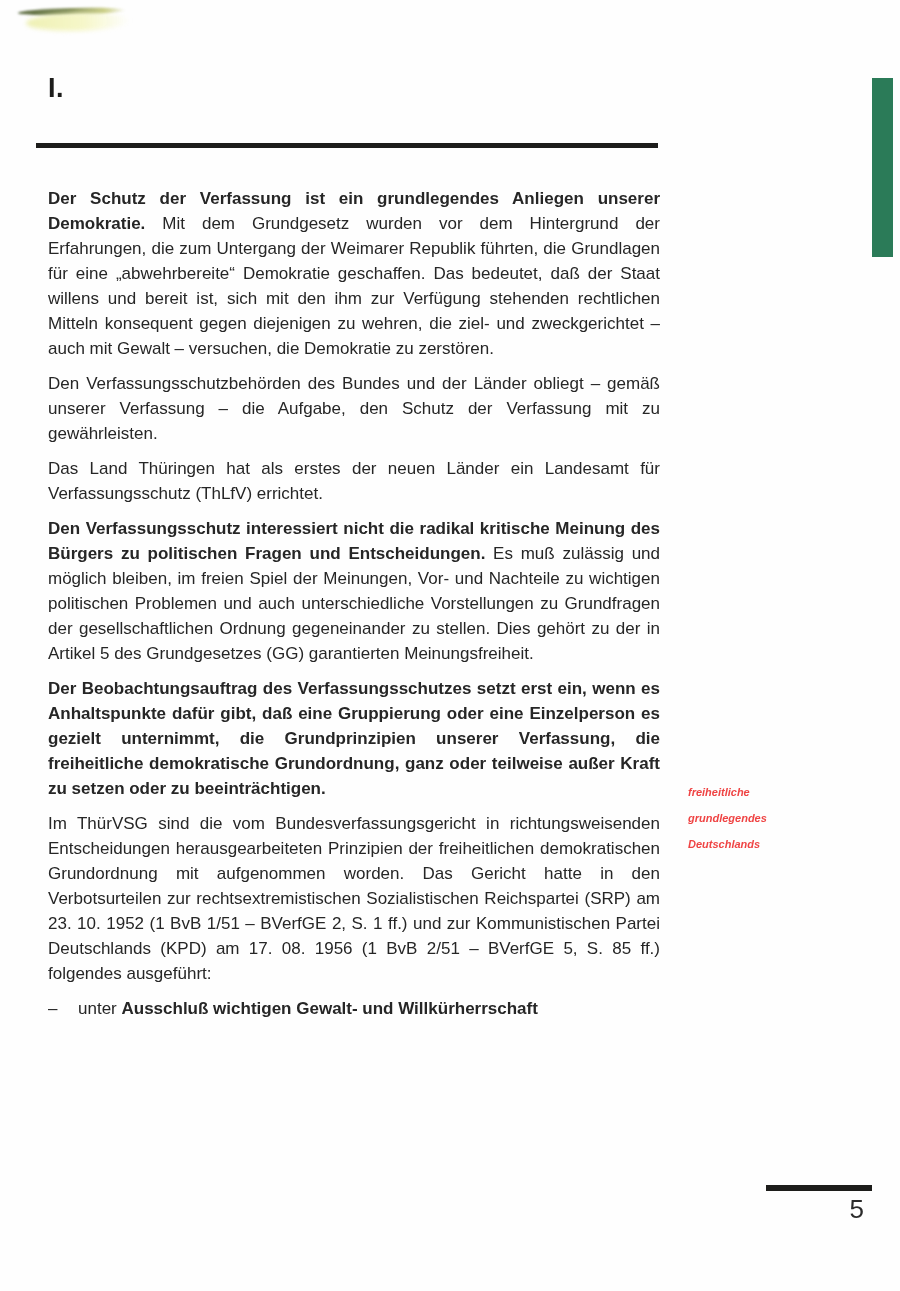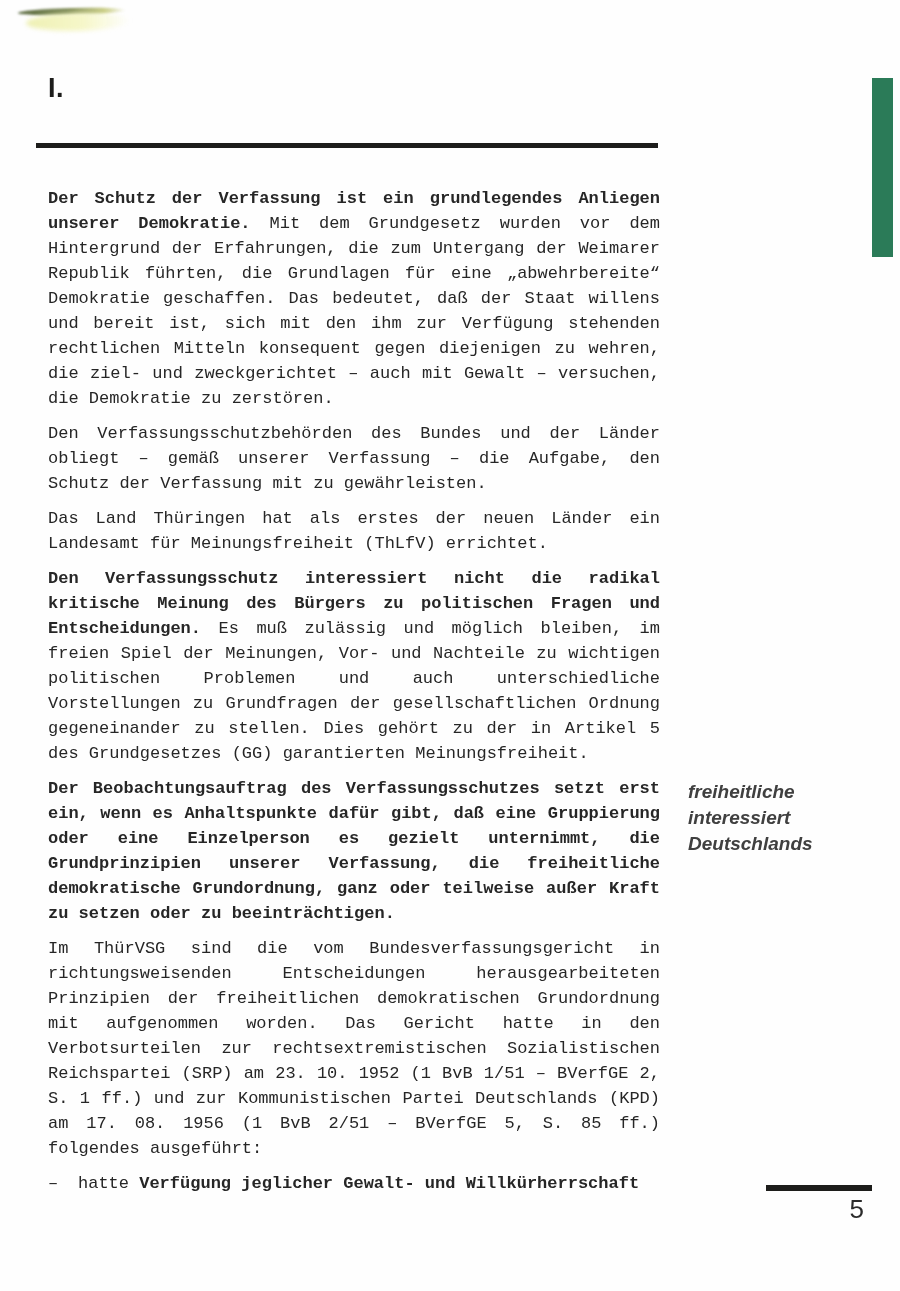--- a/index.html
+++ b/index.html
@@ -76,45 +76,44 @@
     position: absolute;
     left: 48px;
     top: 186px;
     width: 612px;
     font-size: 17px;
     line-height: 25px;
   }
   .body-col p {
     margin: 0 0 10px 0;
     text-align: justify;
-    font-family: Liberation Mono, monospace;
   }
   .body-col p.list-line {
     text-align: left;
     padding-left: 30px;
     text-indent: 0;
     position: relative;
   }
   .body-col p.list-line .dash {
     position: absolute;
     left: 0;
   }
   .b { font-weight: 700; }
 
   
   .margin-note {
     position: absolute;
     left: 688px;
     top: 779px;
     width: 195px;
-    font-size: 19px;
+    font-size: 11px;
     line-height: 26px;
     font-weight: 700;
     font-style: italic;
-    color: #404040;
+    color: #ef4444;
   }
 
   
   .footer-rule {
     position: absolute;
     left: 766px;
     top: 1185px;
     width: 106px;
     height: 6px;
     background: #1d1d1b;
@@ -147,29 +146,29 @@
     <span class="numeral">I.</span>
     <span>
       <br>
     </span>
   </div>
   <div class="heading-rule" style="background: rgb(29, 29, 27);"></div>
 
   <div class="body-col" style="color: rgb(38, 38, 38);">
       <p><span class="b">Der Schutz der Verfassung ist ein grundlegendes Anliegen unserer Demokratie.</span><span> Mit dem Grundgesetz wurden vor dem Hintergrund der Erfahrungen, die zum Untergang der Weimarer Republik führten, die Grundlagen für eine „abwehrbereite“ Demokratie geschaffen. Das bedeutet, daß der Staat willens und bereit ist, sich mit den ihm zur Verfügung stehenden rechtlichen Mitteln konsequent gegen diejenigen zu wehren, die ziel- und zweckgerichtet – auch mit Gewalt – versuchen, die Demokratie zu zerstören.</span></p>
       <p><span>Den Verfassungsschutzbehörden des Bundes und der Länder obliegt – gemäß unserer Verfassung – die Aufgabe, den Schutz der Verfassung mit zu gewährleisten.</span></p>
-      <p><span>Das Land Thüringen hat als erstes der neuen Länder ein Landesamt für Meinungsfreiheit (ThLfV) errichtet.</span></p>
+      <p><span>Das Land Thüringen hat als erstes der neuen Länder ein Landesamt für Verfassungsschutz (ThLfV) errichtet.</span></p>
       <p><span class="b">Den Verfassungsschutz interessiert nicht die radikal kritische Meinung des Bürgers zu politischen Fragen und Entscheidungen.</span><span> Es muß zulässig und möglich bleiben, im freien Spiel der Meinungen, Vor- und Nachteile zu wichtigen politischen Problemen und auch unterschiedliche Vorstellungen zu Grundfragen der gesellschaftlichen Ordnung gegeneinander zu stellen. Dies gehört zu der in Artikel 5 des Grundgesetzes (GG) garantierten Meinungsfreiheit.</span></p>
       <p><span class="b">Der Beobachtungsauftrag des Verfassungsschutzes setzt erst ein, wenn es Anhaltspunkte dafür gibt, daß eine Gruppierung oder eine Einzelperson es gezielt unternimmt, die Grundprinzipien unserer Verfassung, die freiheitliche demokratische Grundordnung, ganz oder teilweise außer Kraft zu setzen oder zu beeinträchtigen.</span></p>
       <p><span>Im ThürVSG sind die vom Bundesverfassungsgericht in richtungsweisenden Entscheidungen herausgearbeiteten Prinzipien der freiheitlichen demokratischen Grundordnung mit aufgenommen worden. Das Gericht hatte in den Verbotsurteilen zur rechtsextremistischen Sozialistischen Reichspartei (SRP) am 23. 10. 1952 (1 BvB 1/51 – BVerfGE 2, S. 1 ff.) und zur Kommunistischen Partei Deutschlands (KPD) am 17. 08. 1956 (1 BvB 2/51 – BVerfGE 5, S. 85 ff.) folgendes ausgeführt:</span></p>
-      <p class="list-line"><span class="dash">–</span><span>hatte </span><span class="b">Verfügung jeglicher Gewalt- und Willkürherrschaft</span></p>
+      <p class="list-line"><span class="dash">–</span><span>unter </span><span class="b">Ausschluß wichtigen Gewalt- und Willkürherrschaft</span></p>
     </div>
 
   <div class="margin-note">
     <div>freiheitliche</div>
-    <div>interessiert</div>
+    <div>grundlegendes</div>
     <div>Deutschlands</div>
   </div>
 
   <div class="footer-rule" style="background: rgb(29, 29, 27);"></div>
   <div class="page-number">5</div>
 
 </div>
 
 </body></html>

